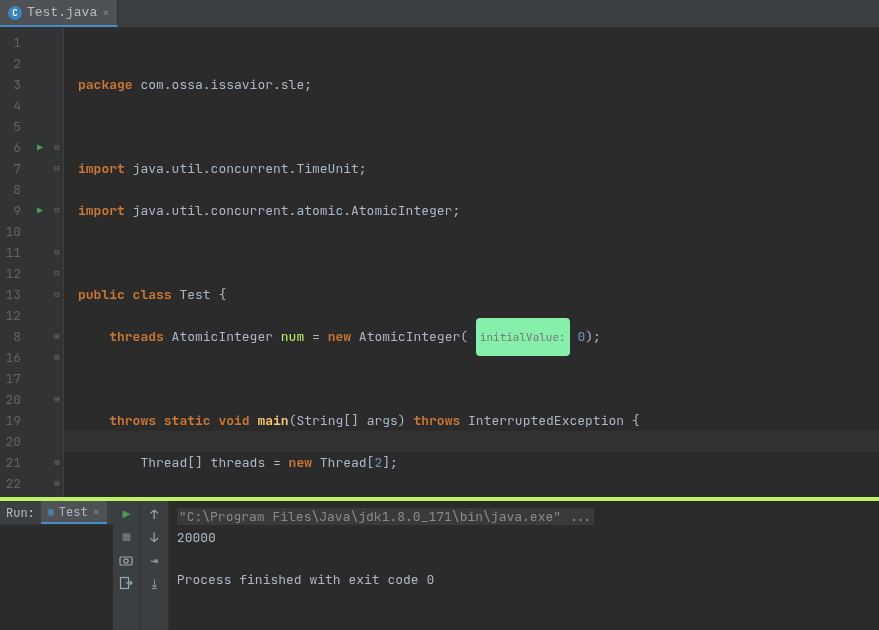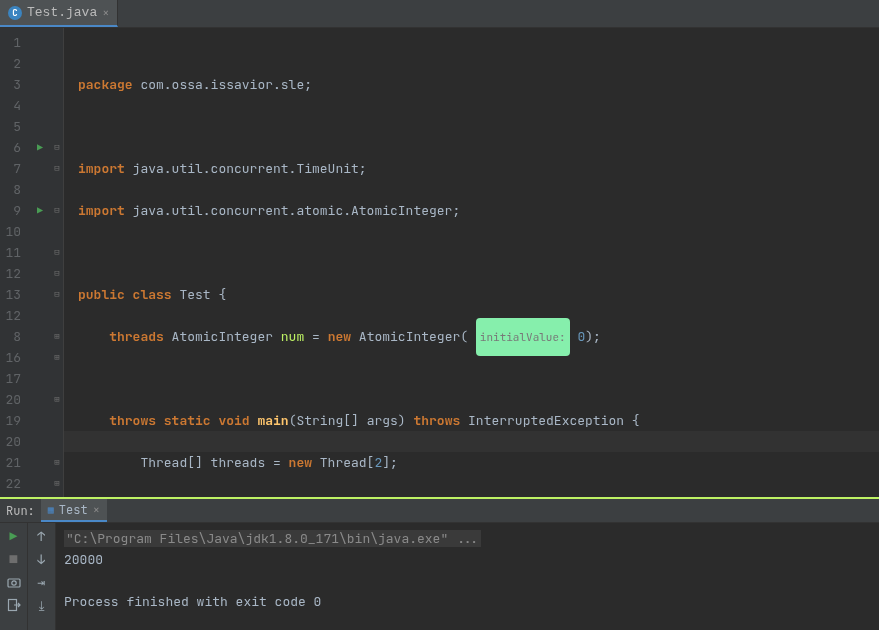--- a/index.html
+++ b/index.html
@@ -92,23 +92,23 @@
   .paramhint {
     background:#86efac; color:#787878;
     border-radius:4px; padding:12px 4px; font-size:11px;
     font-style:normal;
   }
   .var-u { text-decoration:underline; text-decoration-color:#5f5f5f; }
   
   .toolwin {
     height:133px;
     background:#2b2b2b;
-    border-top:2px solid #bef264;
-    display:flex;
-    flex-direction:column;
+    border-top:4px solid #bef264;
+    display:flex;
+    flex-direction:row;
   }
   .toolwin-header {
     height:24px;
     background:#3c3f41;
     border-bottom:1px solid #323232;
     display:flex;
     align-items:center;
     gap:6px;
     padding:0 6px;
     font-size:12px;

